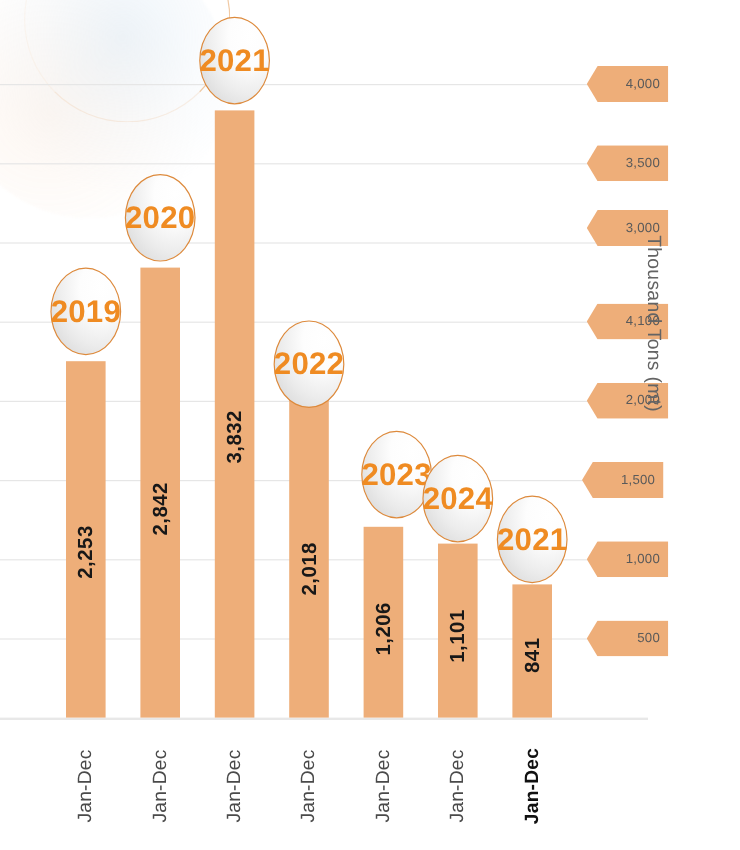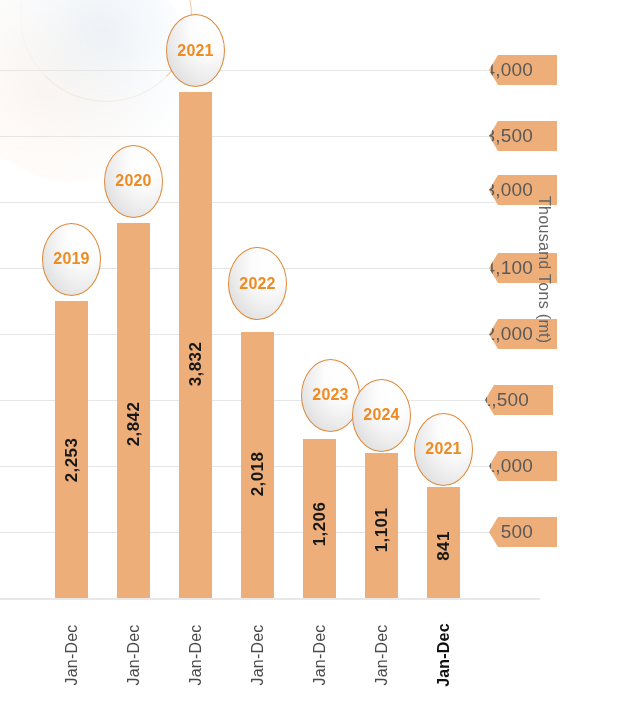--- a/index.html
+++ b/index.html
@@ -70,23 +70,23 @@
 
   
   .ytag {
     position: absolute;
     height: 30px;
     width: 68px;
     background: #eeae79;
     display: flex;
     align-items: center;
     justify-content: flex-end;
-    padding-right: 24px;
+    padding-right: 7px;
     box-sizing: border-box;
-    font-size: 19px;
+    font-size: 11px;
     color: #5a5a5a;
     letter-spacing: 0.2px;
     clip-path: polygon(0% 50%, 9px 0%, 100% 0%, 100% 100%, 9px 100%);
   }
 
   
   #yaxis-title {
     position: absolute;
     left: 553px;
     top: 196px;
@@ -123,21 +123,21 @@
     height: 73px;
     border-radius: 50%;
     border: 1.7px solid #dd8a3c;
     background: radial-gradient(ellipse at 72% 22%, #ffffff 0%, #fdfdfd 30%, #ececec 62%, #dcdcdc 86%, #f3f3f3 100%);
     display: flex;
     align-items: center;
     justify-content: center;
     box-sizing: border-box;
   }
   .year-bubble span {
-    font-size: 16px;
+    font-size: 26px;
     font-weight: bold;
     color: #ef8b22;
     letter-spacing: 0.2px;
   }
 
   
   .xlabel {
     position: absolute;
     font-size: 16px;
     color: #4a4a4a;
@@ -205,21 +205,21 @@
   <div id="bubbles">
       <div class="year-bubble" style="left: 42px; top: 222.604px; justify-content: center;">
         <span>2019</span>
       </div>
       <div class="year-bubble" style="left: 104px; top: 144.856px;">
         <span>2020</span>
       </div>
       <div class="year-bubble" style="left: 166px; top: 14.176px;">
         <span>2021</span>
       </div>
-      <div class="year-bubble" style="left: 228px; top: 247px;">
+      <div class="year-bubble" style="left: 228px; top: 267px;">
         <span>2022</span>
       </div>
       <div class="year-bubble" style="left: 301px; top: 358.808px;">
         <span>2023</span>
       </div>
       <div class="year-bubble" style="left: 352px; top: 378.668px;">
         <span>2024</span>
       </div>
       <div class="year-bubble" style="left: 414px; top: 412.988px;">
         <span>2021</span>

